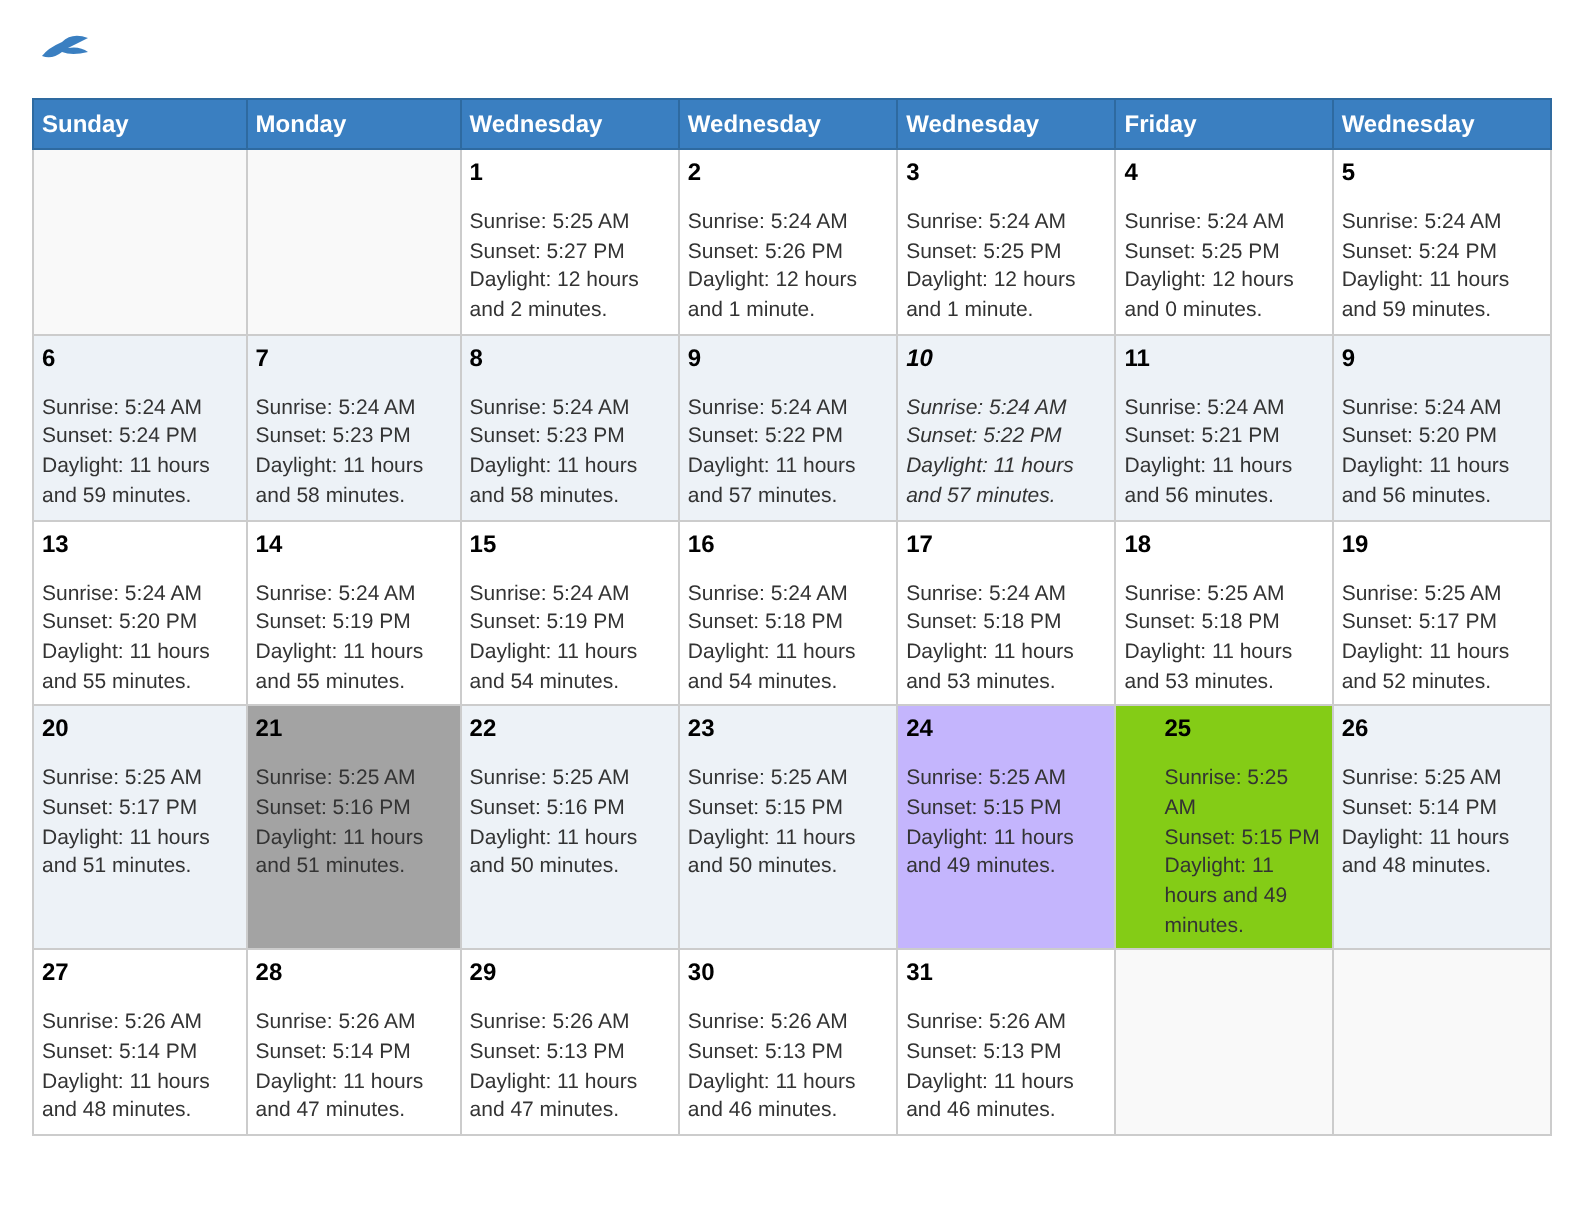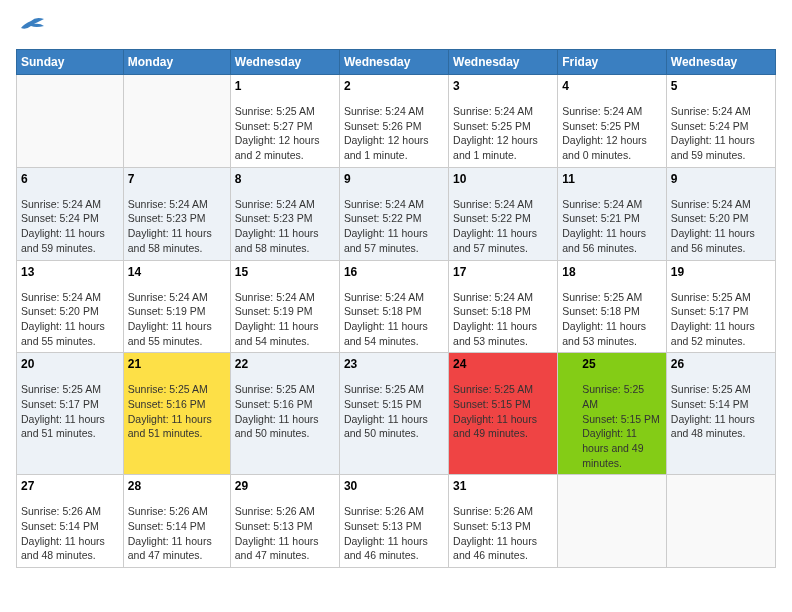--- a/index.html
+++ b/index.html
@@ -180,21 +180,21 @@
           <div class="day-detail" style="white-space: pre-line;">Sunrise: 5:24 AM
 Sunset: 5:23 PM
 Daylight: 11 hours and 58 minutes.</div>
         </td>
         <td style="background: rgb(237, 242, 247);">
           <span class="day-num">9</span>
           <div class="day-detail" style="white-space: pre-line;">Sunrise: 5:24 AM
 Sunset: 5:22 PM
 Daylight: 11 hours and 57 minutes.</div>
         </td>
-        <td style="background: rgb(237, 242, 247);">
+        <td style="background: rgb(237, 242, 247); font-style: italic;">
           <span class="day-num">10</span>
           <div class="day-detail" style="white-space: pre-line;">Sunrise: 5:24 AM
 Sunset: 5:22 PM
 Daylight: 11 hours and 57 minutes.</div>
         </td>
         <td style="background: rgb(237, 242, 247);">
           <span class="day-num">11</span>
           <div class="day-detail" style="white-space: pre-line;">Sunrise: 5:24 AM
 Sunset: 5:21 PM
 Daylight: 11 hours and 56 minutes.</div>
@@ -250,39 +250,39 @@
 Daylight: 11 hours and 52 minutes.</div>
         </td>
       </tr>
       <tr>
         <td style="background: rgb(237, 242, 247);">
           <span class="day-num">20</span>
           <div class="day-detail" style="white-space: pre-line;">Sunrise: 5:25 AM
 Sunset: 5:17 PM
 Daylight: 11 hours and 51 minutes.</div>
         </td>
-        <td style="background: #fde047;">
+        <td style="background: #a3a3a3;">
           <span class="day-num">21</span>
           <div class="day-detail" style="white-space: pre-line;">Sunrise: 5:25 AM
 Sunset: 5:16 PM
 Daylight: 11 hours and 51 minutes.</div>
         </td>
         <td style="background: rgb(237, 242, 247);">
           <span class="day-num">22</span>
           <div class="day-detail" style="white-space: pre-line;">Sunrise: 5:25 AM
 Sunset: 5:16 PM
 Daylight: 11 hours and 50 minutes.</div>
         </td>
         <td style="background: rgb(237, 242, 247);">
           <span class="day-num">23</span>
           <div class="day-detail" style="white-space: pre-line;">Sunrise: 5:25 AM
 Sunset: 5:15 PM
 Daylight: 11 hours and 50 minutes.</div>
         </td>
-        <td style="background: #ef4444;">
+        <td style="background: #c4b5fd;">
           <span class="day-num">24</span>
           <div class="day-detail" style="white-space: pre-line;">Sunrise: 5:25 AM
 Sunset: 5:15 PM
 Daylight: 11 hours and 49 minutes.</div>
         </td>
         <td style="background: #84cc16; padding-left: 24px;">
           <span class="day-num">25</span>
           <div class="day-detail" style="white-space: pre-line;">Sunrise: 5:25 AM
 Sunset: 5:15 PM
 Daylight: 11 hours and 49 minutes.</div>

